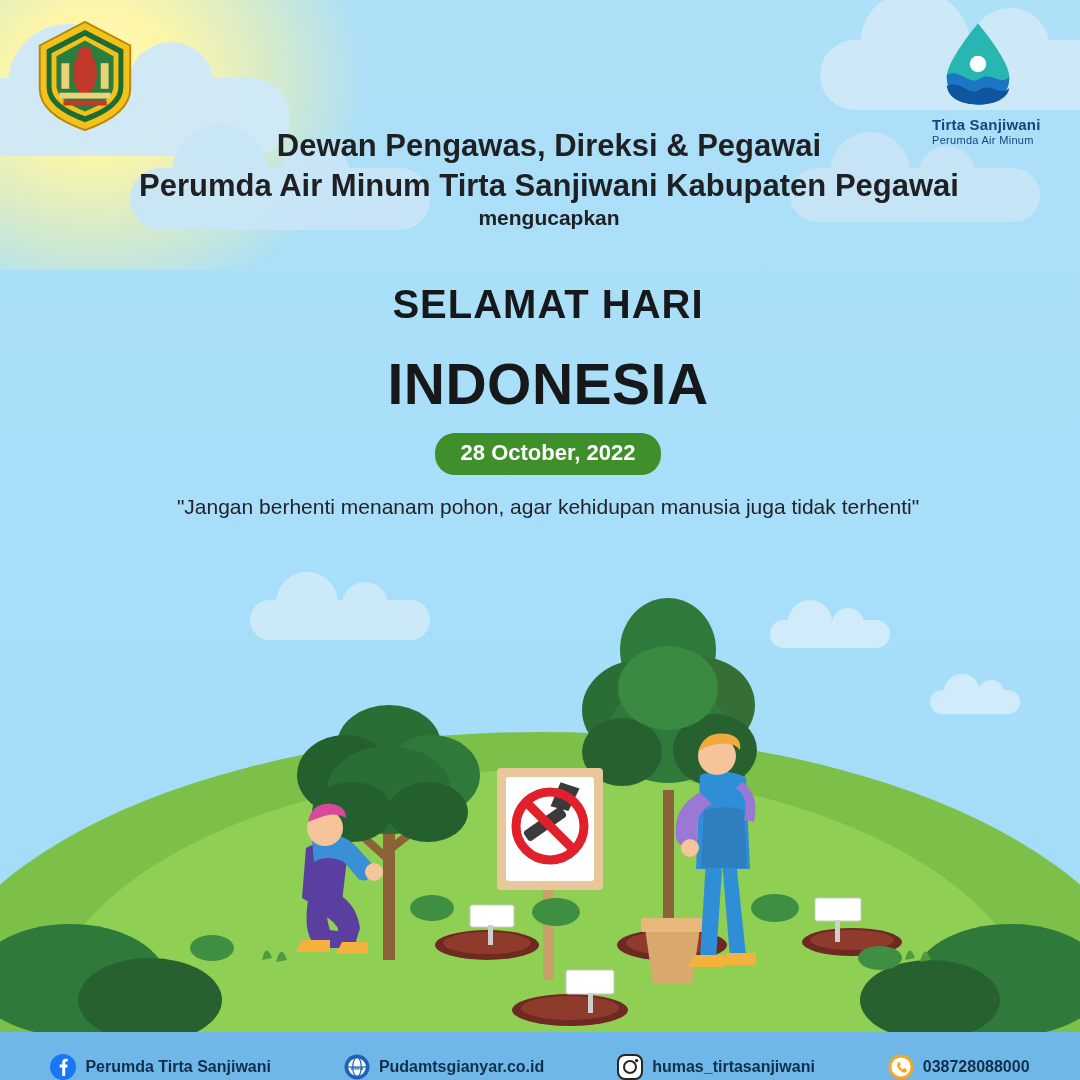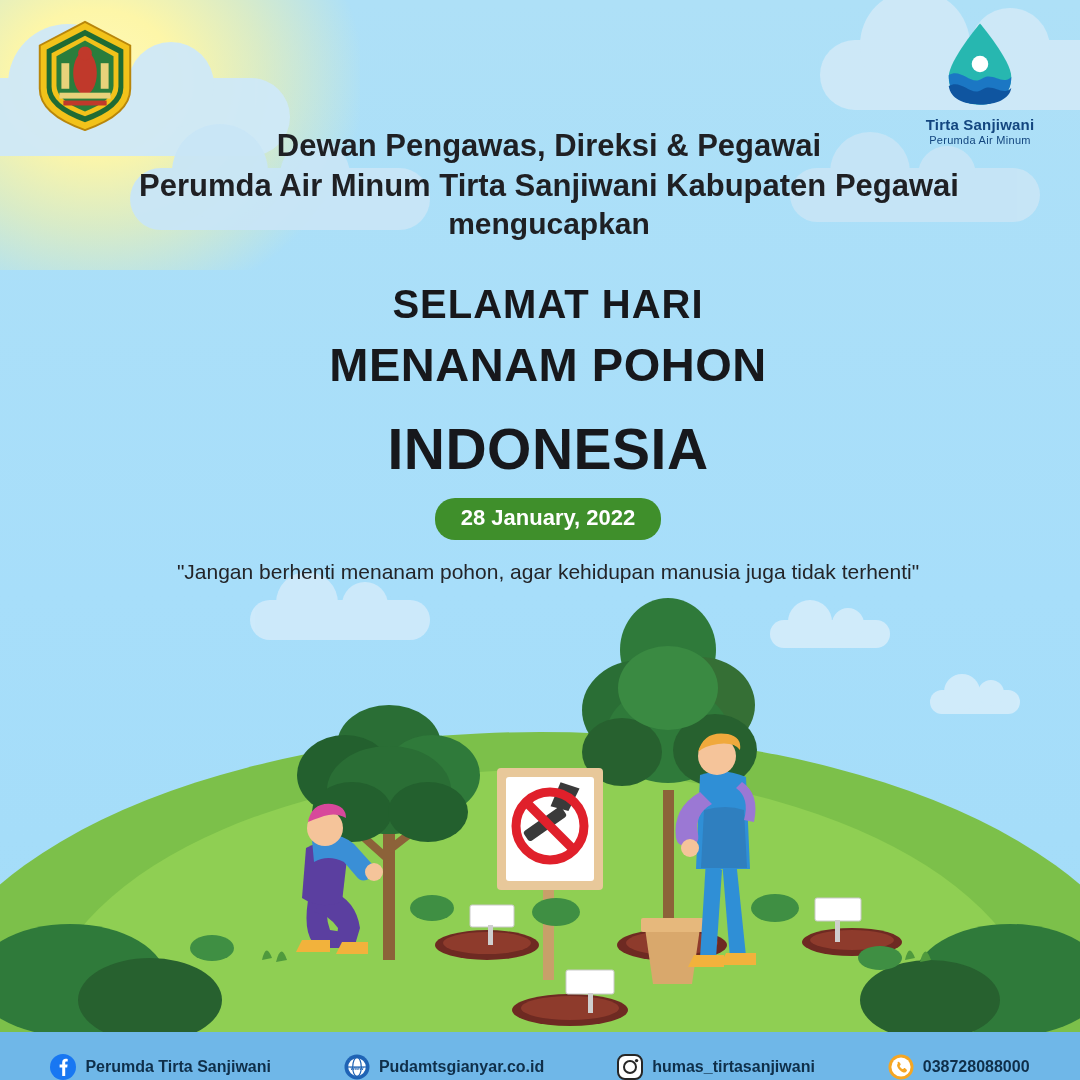--- a/index.html
+++ b/index.html
@@ -57,40 +57,40 @@
 
   .cl8 { right:60px; top:690px; width:90px; height:24px; background:#d3ecfb; }
   .cl8::before{ width:36px; height:36px; left:14px; top:-16px; }
   .cl8::after { width:26px; height:26px; left:48px; top:-10px; }
 
   
   .logo-left {
     position:absolute; left:26px; top:16px; width:118px; height:118px;
   }
   .logo-right {
-    position:absolute; right:40px; top:18px; width:120px; height:125px;
-    text-align:center;
+    position:absolute; right:28px; top:18px; width:120px; height:125px;
+    text-align:left;
   }
   .logo-right .lr-name {
     font-size:15px; font-weight:bold; color:#13467f; margin-top:2px; letter-spacing:.2px;
   }
   .logo-right .lr-sub {
     font-size:11px; color:#13467f; letter-spacing:.3px; margin-top:1px;
   }
 
   
   .head {
     position:absolute; left:0; right:0; top:126px; text-align:center; z-index:6;padding-left:18px;
   }
   .head .l1, .head .l2, .head .l3 {
     color:#1f2024; font-weight:bold; line-height:1.28;
   }
   .head .l1 { font-size:31px; }
   .head .l2 { font-size:31px; }
-  .head .l3 { font-size:30px; }
+  .head .l3 { font-size:21px; }
 
   .title-block { position:absolute; left:16px; right:0; top:282px; text-align:center; z-index:6; }
   .t1 { font-size:40px; font-weight:bold; color:#17181c; letter-spacing:1px; }
   .t2 { font-size:47px; font-weight:bold; color:#17181c; letter-spacing:.5px; margin-top:10px;}
   .t3 { font-size:57px; font-weight:bold; color:#17181c; letter-spacing:.5px; margin-top:24px;}
 
   .date-pill {
     display:inline-block; margin-top:16px;
     background:#3f8f2b; color:#ffffff; font-size:22px; font-weight:bold;
     padding:7px 26px 9px; border-radius:20px;
@@ -161,23 +161,22 @@
   </div>
 
   <div class="head">
     <div class="l1">Dewan Pengawas, Direksi &amp; Pegawai</div>
     <div class="l2">Perumda Air Minum Tirta Sanjiwani Kabupaten Pegawai</div>
     <div class="l3">mengucapkan</div>
   </div>
 
   <div class="title-block">
     <div class="t1">SELAMAT HARI</div>
-    <div class="t2">MENANAM POHON</div>
     <div class="t3">INDONESIA</div>
-    <div><span class="date-pill">28 January, 2022</span></div>
+    <div><span class="date-pill">28 October, 2022</span></div>
     <div class="quote">"Jangan berhenti menanam pohon, agar kehidupan manusia juga tidak terhenti"</div>
   </div>
 
   <div class="hill-back"></div>
   <div class="hill-main"></div>
 
   <svg style="position:absolute; left:0; top:560px; width:1080px; height:480px;" viewBox="0 0 1080 480">
 
     <rect x="663" y="230" width="11" height="165" fill="#8c6239"></rect>
 

